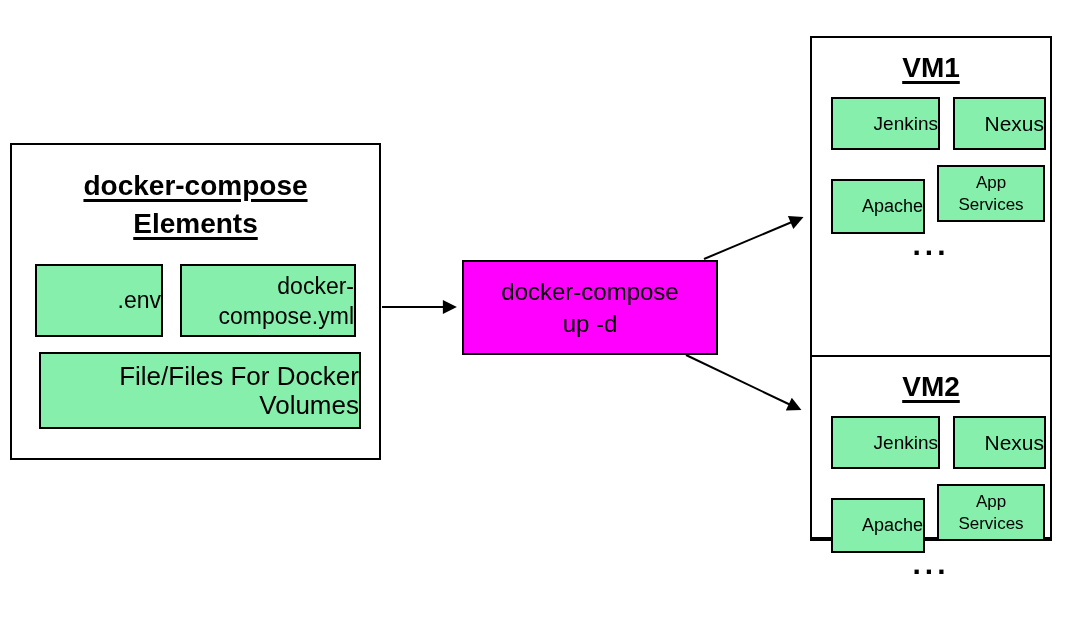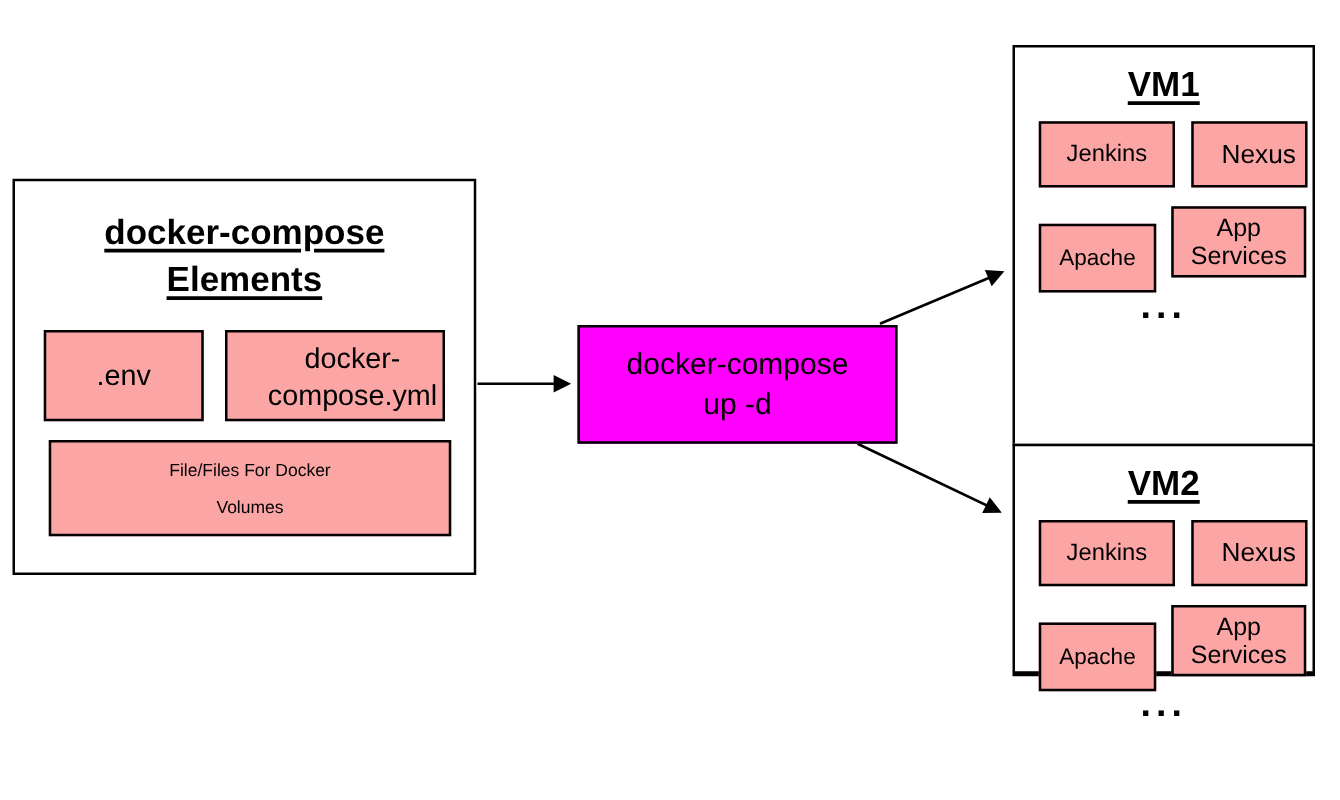--- a/index.html
+++ b/index.html
@@ -55,31 +55,31 @@
   .vm-title .tline {
     text-decoration: underline;
     text-decoration-thickness: 3px;
     text-underline-offset: 4px;
   }
 
   .inner {
     position: absolute;
     box-sizing: border-box;
     border: 2px solid #000000;
-    background: #fca5a5;
+    background: #86efac;
     display: flex;
     flex-direction: column;
-    align-items: center;
+    align-items: flex-end;
     justify-content: center;
     text-align: center;
   }
   
   .env-box   { left: 23px;  top: 119px; width: 128px; height: 73px; font-size: 23px; }
   .yml-box   { left: 168px; top: 119px; width: 176px; height: 73px; font-size: 23px; line-height: 30px; padding-left: 28px; }
-  .files-box { left: 27px;  top: 207px; width: 322px; height: 77px; font-size: 14px; line-height: 29px; }
+  .files-box { left: 27px;  top: 207px; width: 322px; height: 77px; font-size: 26px; line-height: 29px; }
 
   
   .command-box {
     position: absolute;
     left: 462px;
     top: 260px;
     width: 256px;
     height: 95px;
     box-sizing: border-box;
     border: 2px solid #000000;
@@ -90,21 +90,21 @@
     justify-content: center;
     text-align: center;
     font-size: 24px;
     line-height: 32px;
   }
 
   
   .svc-jenkins { left: 19px;  top: 59px;  width: 109px; height: 53px; font-size: 19px; }
   .svc-nexus   { left: 141px; top: 59px;  width: 93px;  height: 53px; font-size: 21px; padding-left: 15px; }
   .svc-apache  { left: 19px;  top: 141px; width: 94px;  height: 55px; font-size: 18px; }
-  .svc-app     { left: 125px; top: 127px; width: 108px; height: 57px; font-size: 20px; line-height: 22px; padding: 0 6px; }
+  .svc-app     { left: 125px; top: 127px; width: 108px; height: 57px; font-size: 17px; line-height: 22px; padding: 0 6px; }
 
   .vm-ellipsis {
     position: absolute;
     left: 0;
     top: 192px;
     width: 100%;
     text-align: center;
     font-weight: bold;
     font-size: 30px;
     letter-spacing: 4px;

